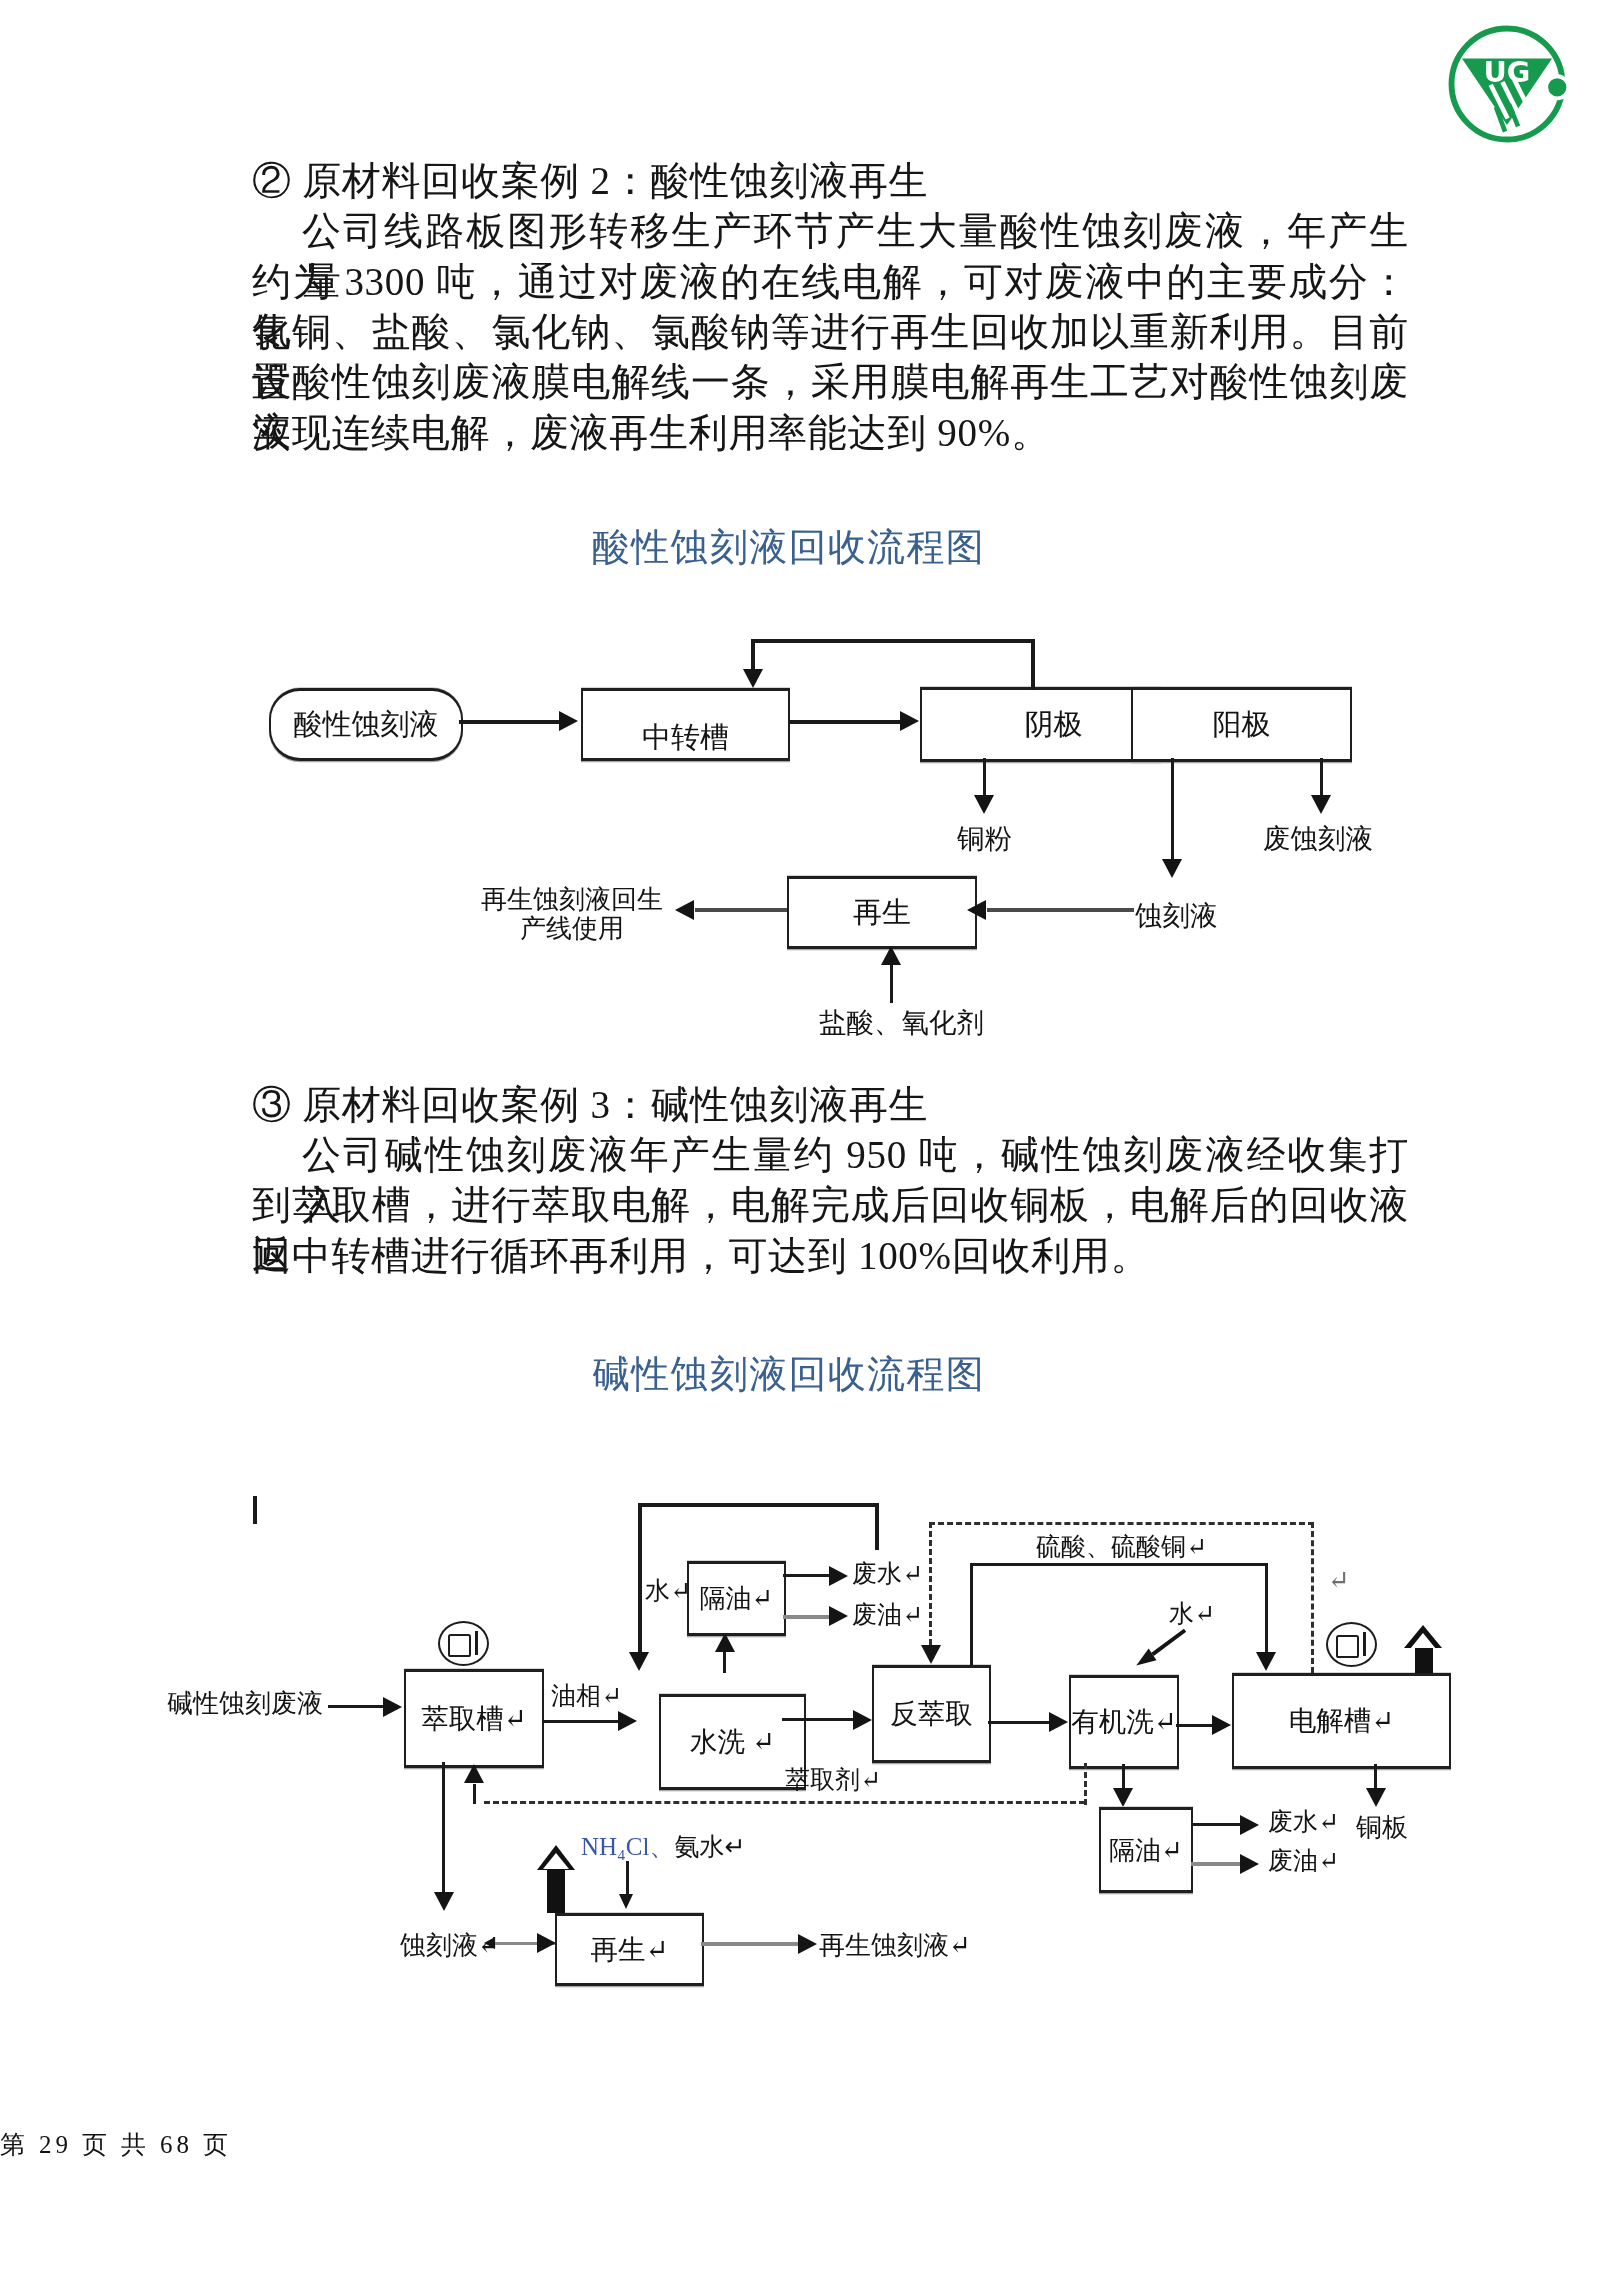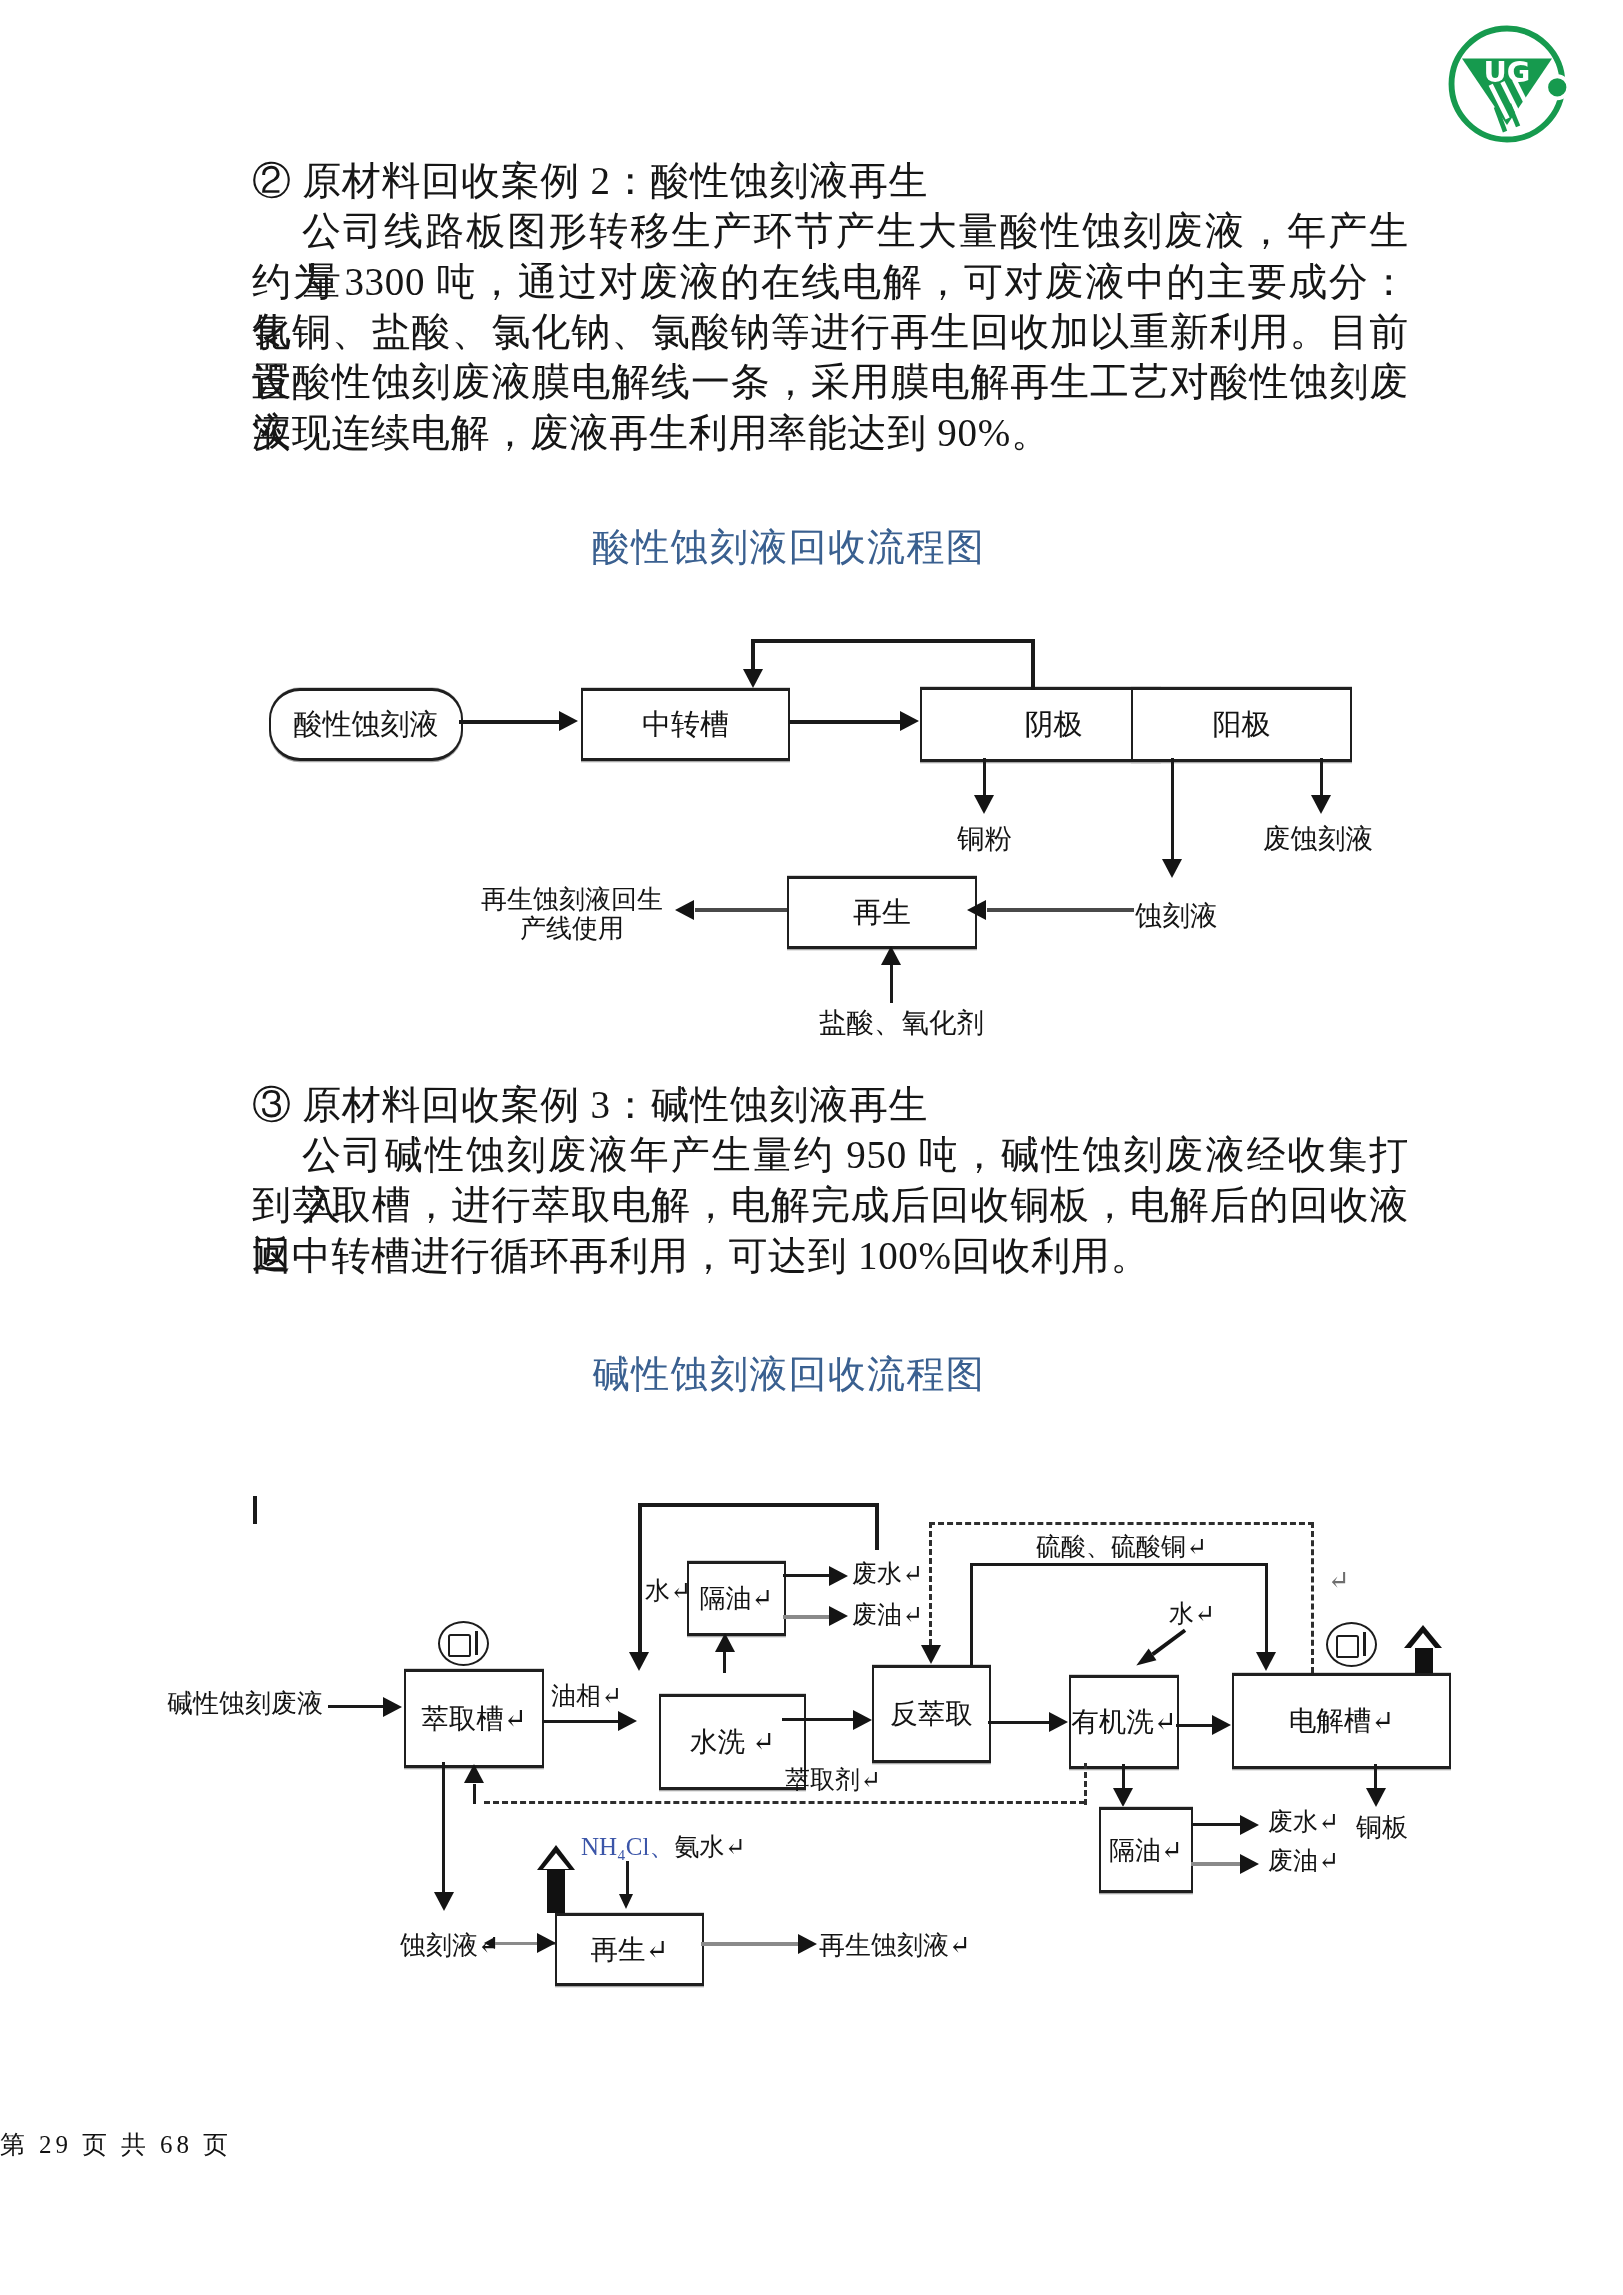--- a/index.html
+++ b/index.html
@@ -64,21 +64,21 @@
 <div class="pline full" style="top:257px;">约为 3300 吨，通过对废液的在线电解，可对废液中的主要成分：氯</div>
 <div class="pline full" style="top:307px;">化铜、盐酸、氯化钠、氯酸钠等进行再生回收加以重新利用。目前设</div>
 <div class="pline full" style="top:357px;">置酸性蚀刻废液膜电解线一条，采用膜电解再生工艺对酸性蚀刻废液</div>
 <div class="pline" style="top:408px;">实现连续电解，废液再生利用率能达到 90%。</div>
 
 <div class="chart-heading" style="left:592px;top:522px;color:#3a6090;">酸性蚀刻液回收流程图</div>
 
 <div class="box f44" style="left:269px;top:688px;width:190px;height:67px;border-radius:31px;">
   <span>酸性蚀刻液</span>
 </div>
-<div class="box f44" style="left:581px;top:688px;width:205px;height:67px;">
+<div class="box f44" style="left:581px;top:688px;width:205px;height:67px;align-items:flex-end;">
   <span>中转槽</span>
 </div>
 <div class="box f44" style="left:920px;top:687px;width:211px;height:69px;padding-left:26px;">
   <span>阴极</span>
 </div>
 <div class="box f44" style="left:1131px;top:687px;width:217px;height:69px;">
   <span>阳极</span>
 </div>
 
 <div class="ln" style="left:459px;top:720px;width:100px;height:3.9px;"></div>
@@ -216,21 +216,21 @@
 <div class="box f42" style="left:555px;top:1913px;width:145px;height:67px;">
   <span>再生↵</span>
 </div>
 <div class="lng" style="left:492px;top:1942px;width:63px;height:3.3px;"></div>
 <div class="ah al" style="left:484px;top:1937px;border-width:6.5px 11.8px 6.5px 0;"></div>
 <div class="ah ar" style="left:537px;top:1933px;"></div>
 
 <div class="vent-cap" style="left:537px;top:1845px;"></div>
 <div class="vent-stem" style="left:547px;top:1869px;width:18.3px;height:44px;"></div>
 
-<div class="lbl f38" style="left:581px;top:1830px;">
+<div class="lbl f38" style="left:581px;top:1830px;font-family:Liberation Serif, serif;">
   <span style="color:#3b55a8;">NH₄Cl、</span><span>氨水↵</span>
 </div>
 <div class="ln" style="left:626px;top:1861px;width:2.6px;height:33px;"></div>
 <div class="ah ad" style="left:619px;top:1894px;border-width:15.7px 7.9px 0 7.9px;"></div>
 
 <div class="lng" style="left:701px;top:1942px;width:97px;height:3.9px;"></div>
 <div class="ah ar" style="left:798px;top:1934px;"></div>
 <div class="lbl f40" style="left:819px;top:1928px;">再生蚀刻液↵</div>
 
 <div class="ln" style="left:1122px;top:1764px;width:3.3px;height:23.6px;"></div>

